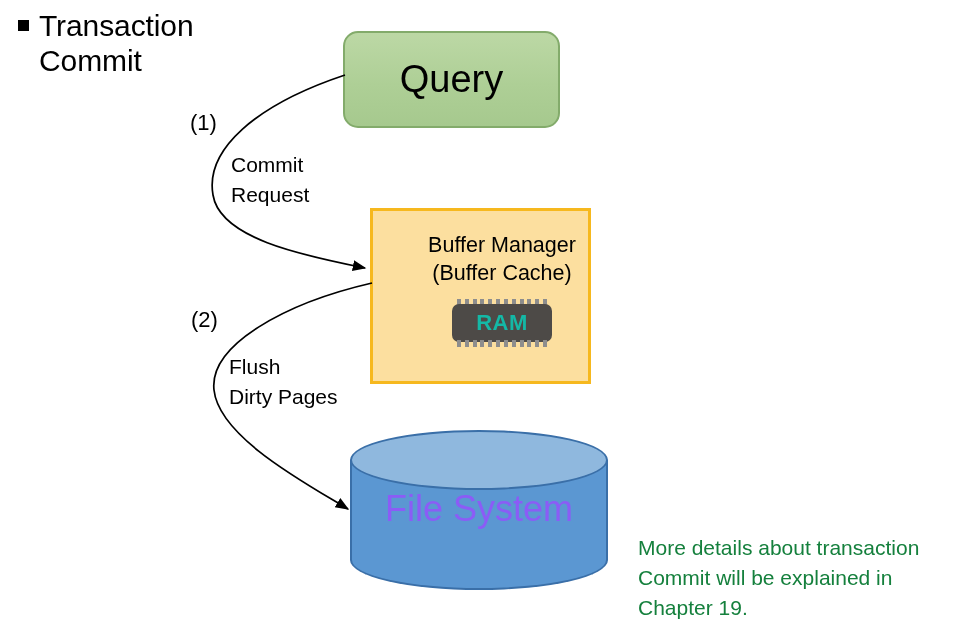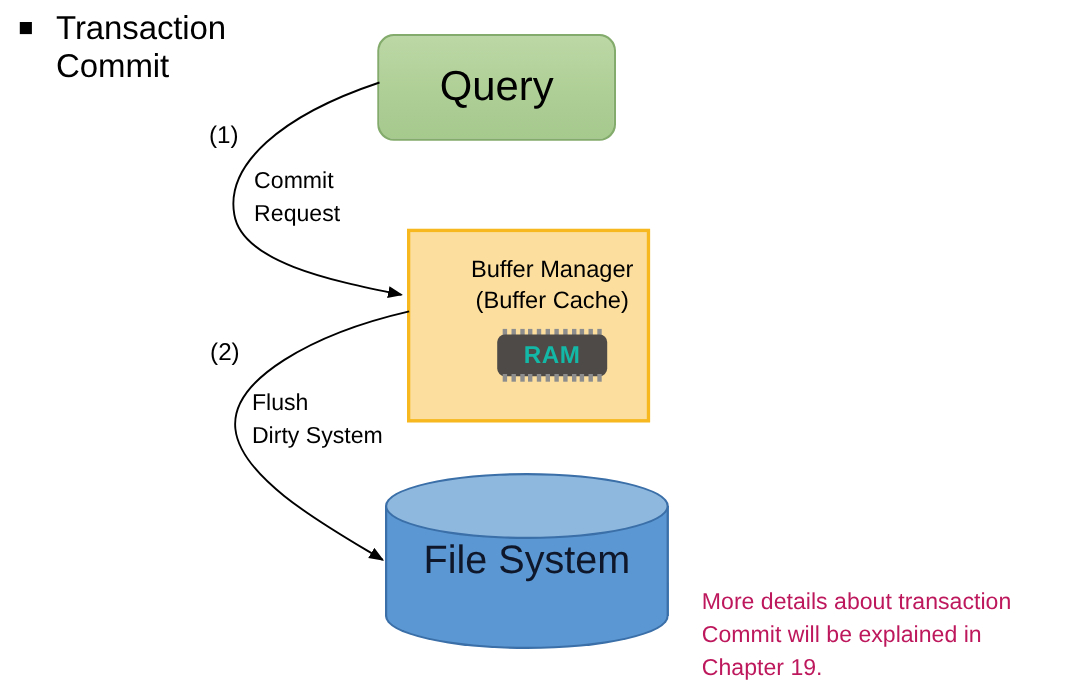--- a/index.html
+++ b/index.html
@@ -17,21 +17,21 @@
   }
 
   
   #bullet-heading {
     position: absolute;
     left: 18px;
     top: 8px;
     width: 310px;
     display: flex;
     align-items: flex-start;
-    gap: 22px;
+    gap: 10px;
   }
   #bullet-marker {
     width: 11px;
     height: 11px;
     background: #000000;
     margin-top: 12px;
     flex: 0 0 auto;
   }
   #bullet-text {
     font-size: 30px;
@@ -168,21 +168,21 @@
     background: #8fb8de;
     border: 2px solid #3a6fa8;
     border-radius: 129px / 30px;
   }
   #fs-label {
     position: absolute;
     left: 0;
     top: 58px;
     width: 258px;
     text-align: center;
-    color: #0f172a;
+    color: #8b5cf6;
     font-size: 36px;
     z-index: 3;
   }
 
   
   #arrow-layer {
     position: absolute;
     left: 0;
     top: 0;
     width: 974px;
@@ -210,21 +210,21 @@
 
   
   #footnote {
     position: absolute;
     left: 638px;
     top: 533px;
     width: 336px;
     font-size: 21px;
     line-height: 1.43;
     white-space: pre-line;
-    color: #be185d;
+    color: #15803d;
   }
 </style>
 </head>
 <body>
 
 <div id="bullet-heading">
   <span id="bullet-marker"></span>
   <span id="bullet-text">Transaction
 Commit</span>
 </div>
@@ -286,17 +286,17 @@
   </defs>
   <path d="M 345,75 C 255,105 205,150 213,195 C 220,238 300,255 365,268" fill="none" stroke="#000000" stroke-width="1.7" marker-end="url(#arrowhead)"></path>
   <path d="M 372,283 C 285,303 209,345 214,390 C 219,437 305,483 348,509" fill="none" stroke="#000000" stroke-width="1.7" marker-end="url(#arrowhead)"></path>
 </svg>
 
 <div class="step-number" id="step1-number">(1)</div>
 <div class="step-caption" id="step1-caption">Commit
 Request</div>
 <div class="step-number" id="step2-number">(2)</div>
 <div class="step-caption" id="step2-caption">Flush
-Dirty System</div>
+Dirty Pages</div>
 
 <div id="footnote">More details about transaction
 Commit will be explained in
 Chapter 19.</div>
 
 </body></html>

